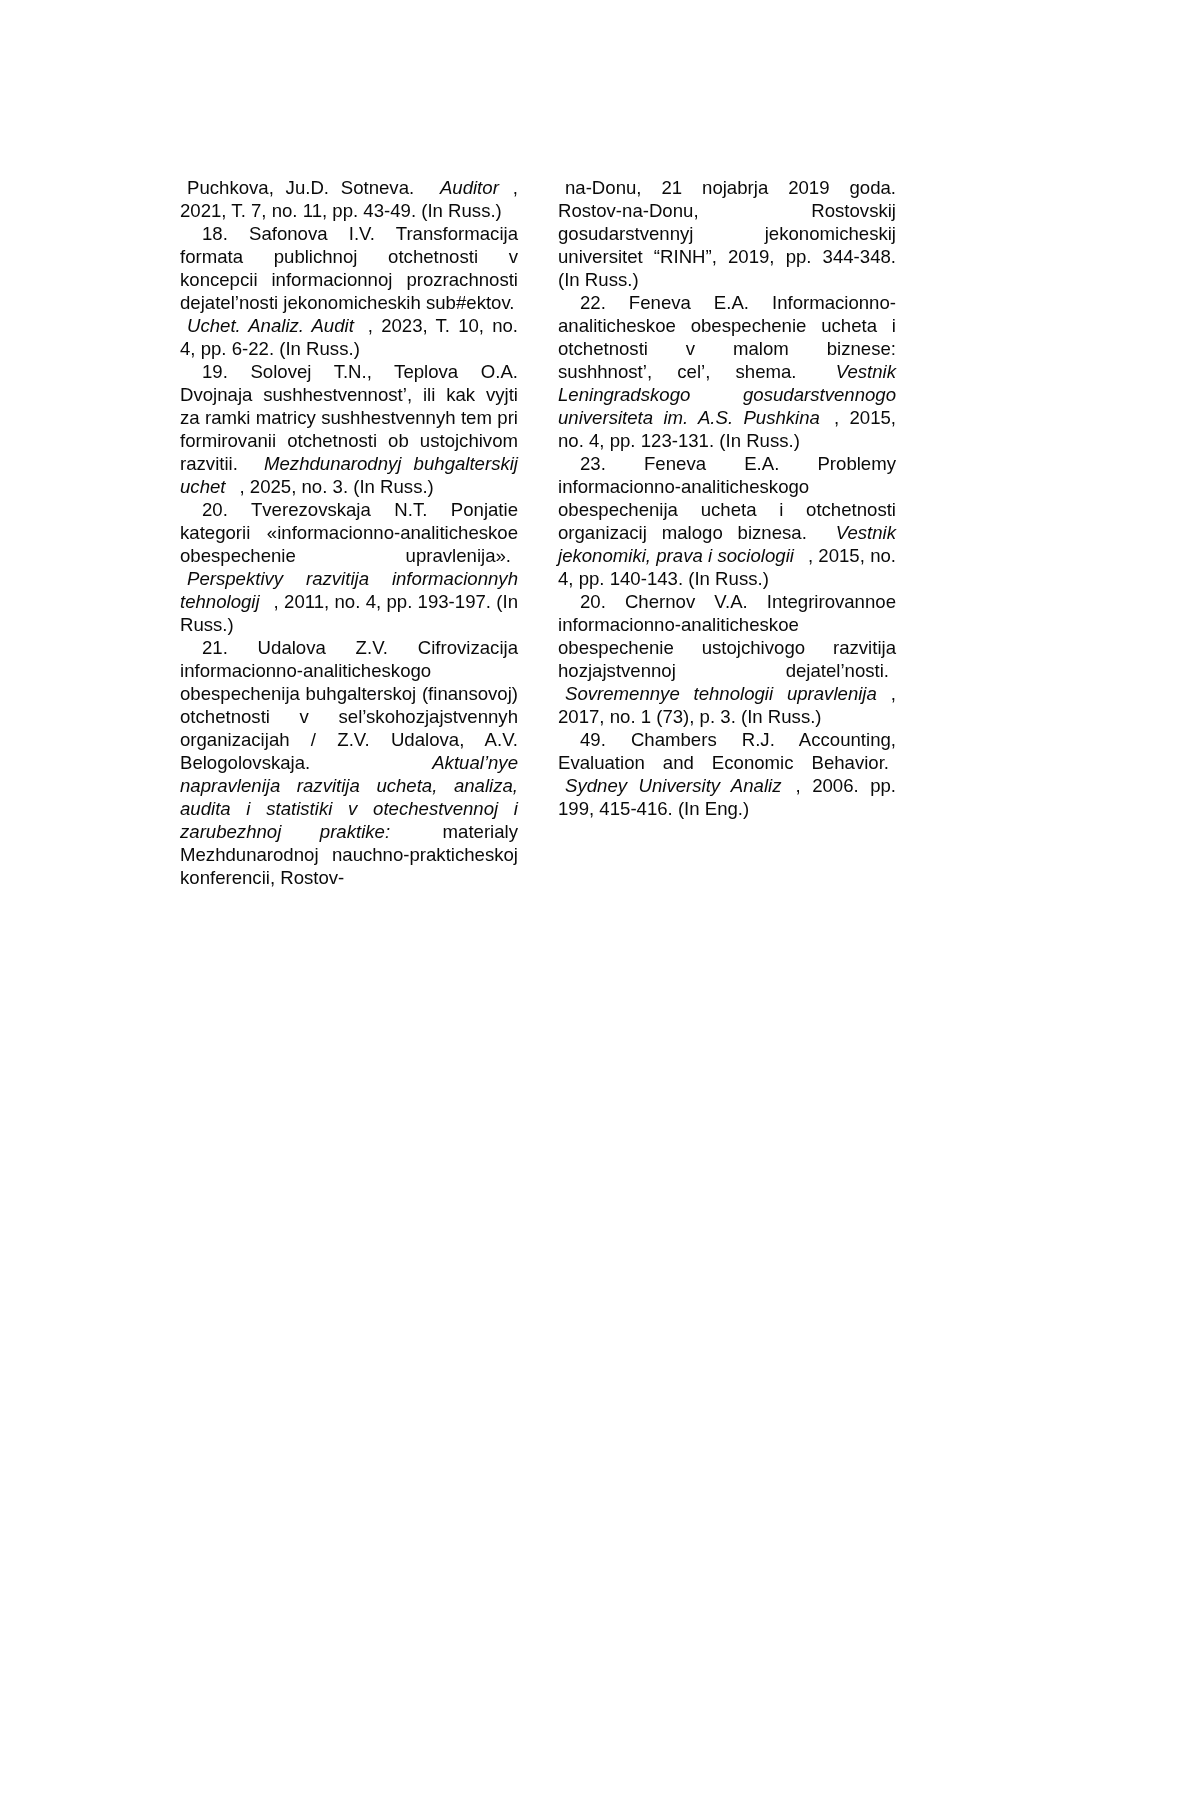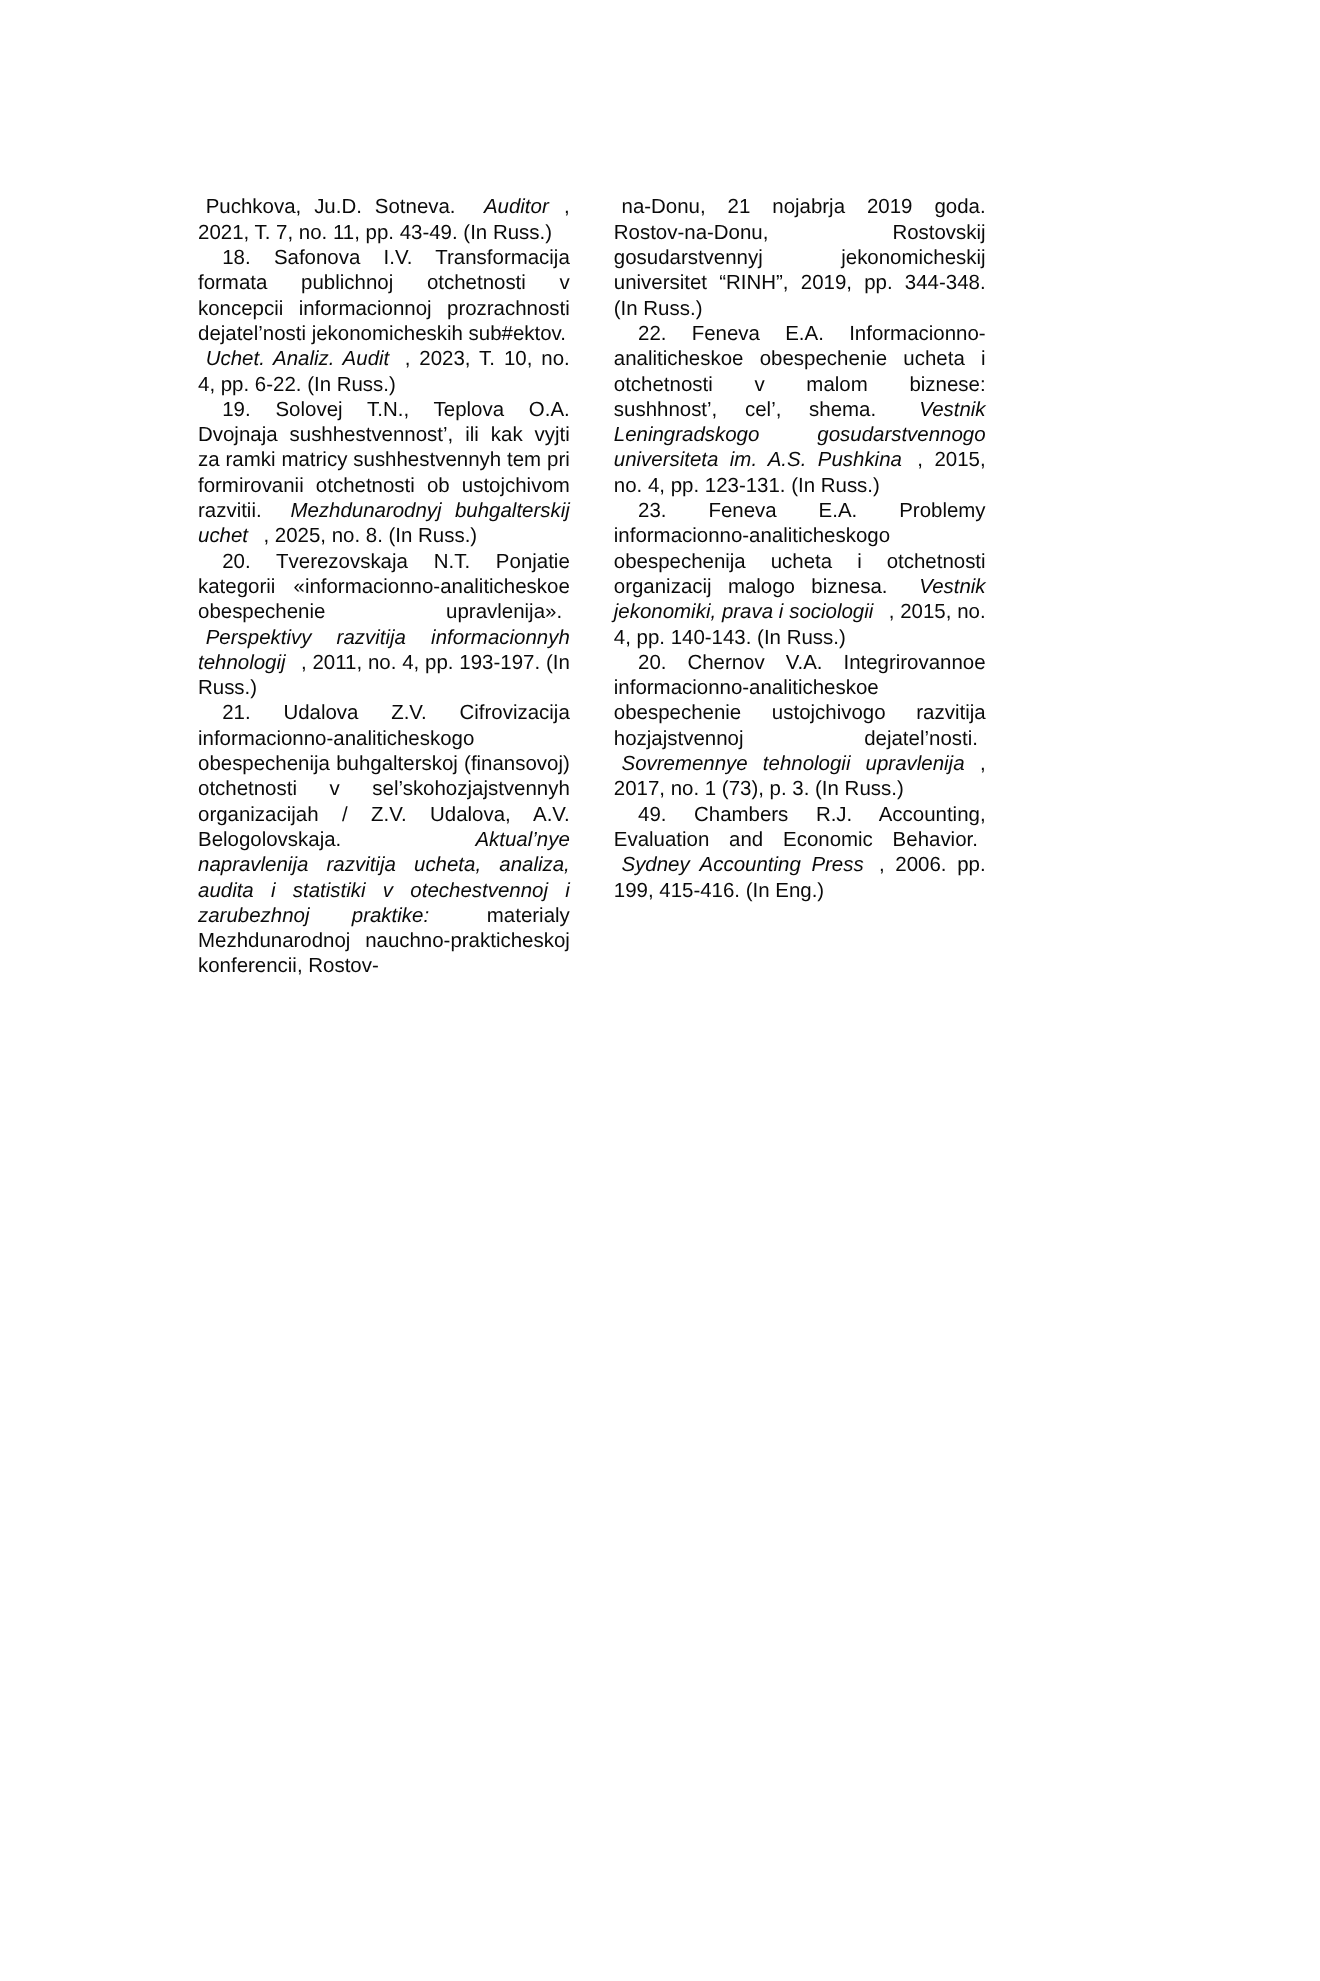--- a/index.html
+++ b/index.html
@@ -55,27 +55,27 @@
 </style>
 </head>
 <body>
 
 <div class="page">
 
   <div class="content">
     <div class="column" id="col-left">
         <p><span>Puchkova, Ju.D. Sotneva. </span><i>Auditor</i><span>, 2021, T. 7, no. 11, pp. 43-49. (In Russ.)</span></p>
         <p class="indent"><span>18. Safonova I.V. Transformacija formata publichnoj otchetnosti v koncepcii informacionnoj prozrachnosti dejatel’nosti jekonomicheskih sub#ektov. </span><i>Uchet. Analiz. Audit</i><span>, 2023, T. 10, no. 4, pp. 6-22. (In Russ.)</span></p>
-        <p class="indent"><span>19. Solovej T.N., Teplova O.A. Dvojnaja sushhestvennost’, ili kak vyjti za ramki matricy sushhestvennyh tem pri formirovanii otchetnosti ob ustojchivom razvitii. </span><i>Mezhdunarodnyj buhgalterskij uchet</i><span>, 2025, no. 8. (In Russ.)</span></p>
+        <p class="indent"><span>19. Solovej T.N., Teplova O.A. Dvojnaja sushhestvennost’, ili kak vyjti za ramki matricy sushhestvennyh tem pri formirovanii otchetnosti ob ustojchivom razvitii. </span><i>Mezhdunarodnyj buhgalterskij uchet</i><span>, 2025, no. 3. (In Russ.)</span></p>
         <p class="indent"><span>20. Tverezovskaja N.T. Ponjatie kategorii «informacionno-analiticheskoe obespechenie upravlenija». </span><i>Perspektivy razvitija informacionnyh tehnologij</i><span>, 2011, no. 4, pp. 193-197. (In Russ.)</span></p>
         <p class="indent"><span>21. Udalova Z.V. Cifrovizacija informacionno-analiticheskogo obespechenija buhgalterskoj (finansovoj) otchetnosti v sel’skohozjajstvennyh organizacijah / Z.V. Udalova, A.V. Belogolovskaja. </span><i>Aktual’nye napravlenija razvitija ucheta, analiza, audita i statistiki v otechestvennoj i zarubezhnoj praktike:</i><span> materialy Mezhdunarodnoj nauchno-prakticheskoj konferencii, Rostov-</span></p>
       </div>
     <div class="column" id="col-right">
         <p><span>na-Donu, 21 nojabrja 2019 goda. Rostov-na-Donu, Rostovskij gosudarstvennyj jekonomicheskij universitet “RINH”, 2019, pp. 344-348. (In Russ.)</span></p>
         <p class="indent"><span>22. Feneva E.A. Informacionno-analiticheskoe obespechenie ucheta i otchetnosti v malom biznese: sushhnost’, cel’, shema. </span><i>Vestnik Leningradskogo gosudarstvennogo universiteta im. A.S. Pushkina</i><span>, 2015, no. 4, pp. 123-131. (In Russ.)</span></p>
         <p class="indent"><span>23. Feneva E.A. Problemy informacionno-analiticheskogo obespechenija ucheta i otchetnosti organizacij malogo biznesa. </span><i>Vestnik jekonomiki, prava i sociologii</i><span>, 2015, no. 4, pp. 140-143. (In Russ.)</span></p>
         <p class="indent"><span>20. Chernov V.A. Integrirovannoe informacionno-analiticheskoe obespechenie ustojchivogo razvitija hozjajstvennoj dejatel’nosti. </span><i>Sovremennye tehnologii upravlenija</i><span>, 2017, no. 1 (73), p. 3. (In Russ.)</span></p>
-        <p class="indent"><span>49. Chambers R.J. Accounting, Evaluation and Economic Behavior. </span><i>Sydney Accounting Press</i><span>, 2006. pp. 199, 415-416. (In Eng.)</span></p>
+        <p class="indent"><span>49. Chambers R.J. Accounting, Evaluation and Economic Behavior. </span><i>Sydney University Analiz</i><span>, 2006. pp. 199, 415-416. (In Eng.)</span></p>
       </div>
   </div>
 
 
 </div>
 
 </body></html>

